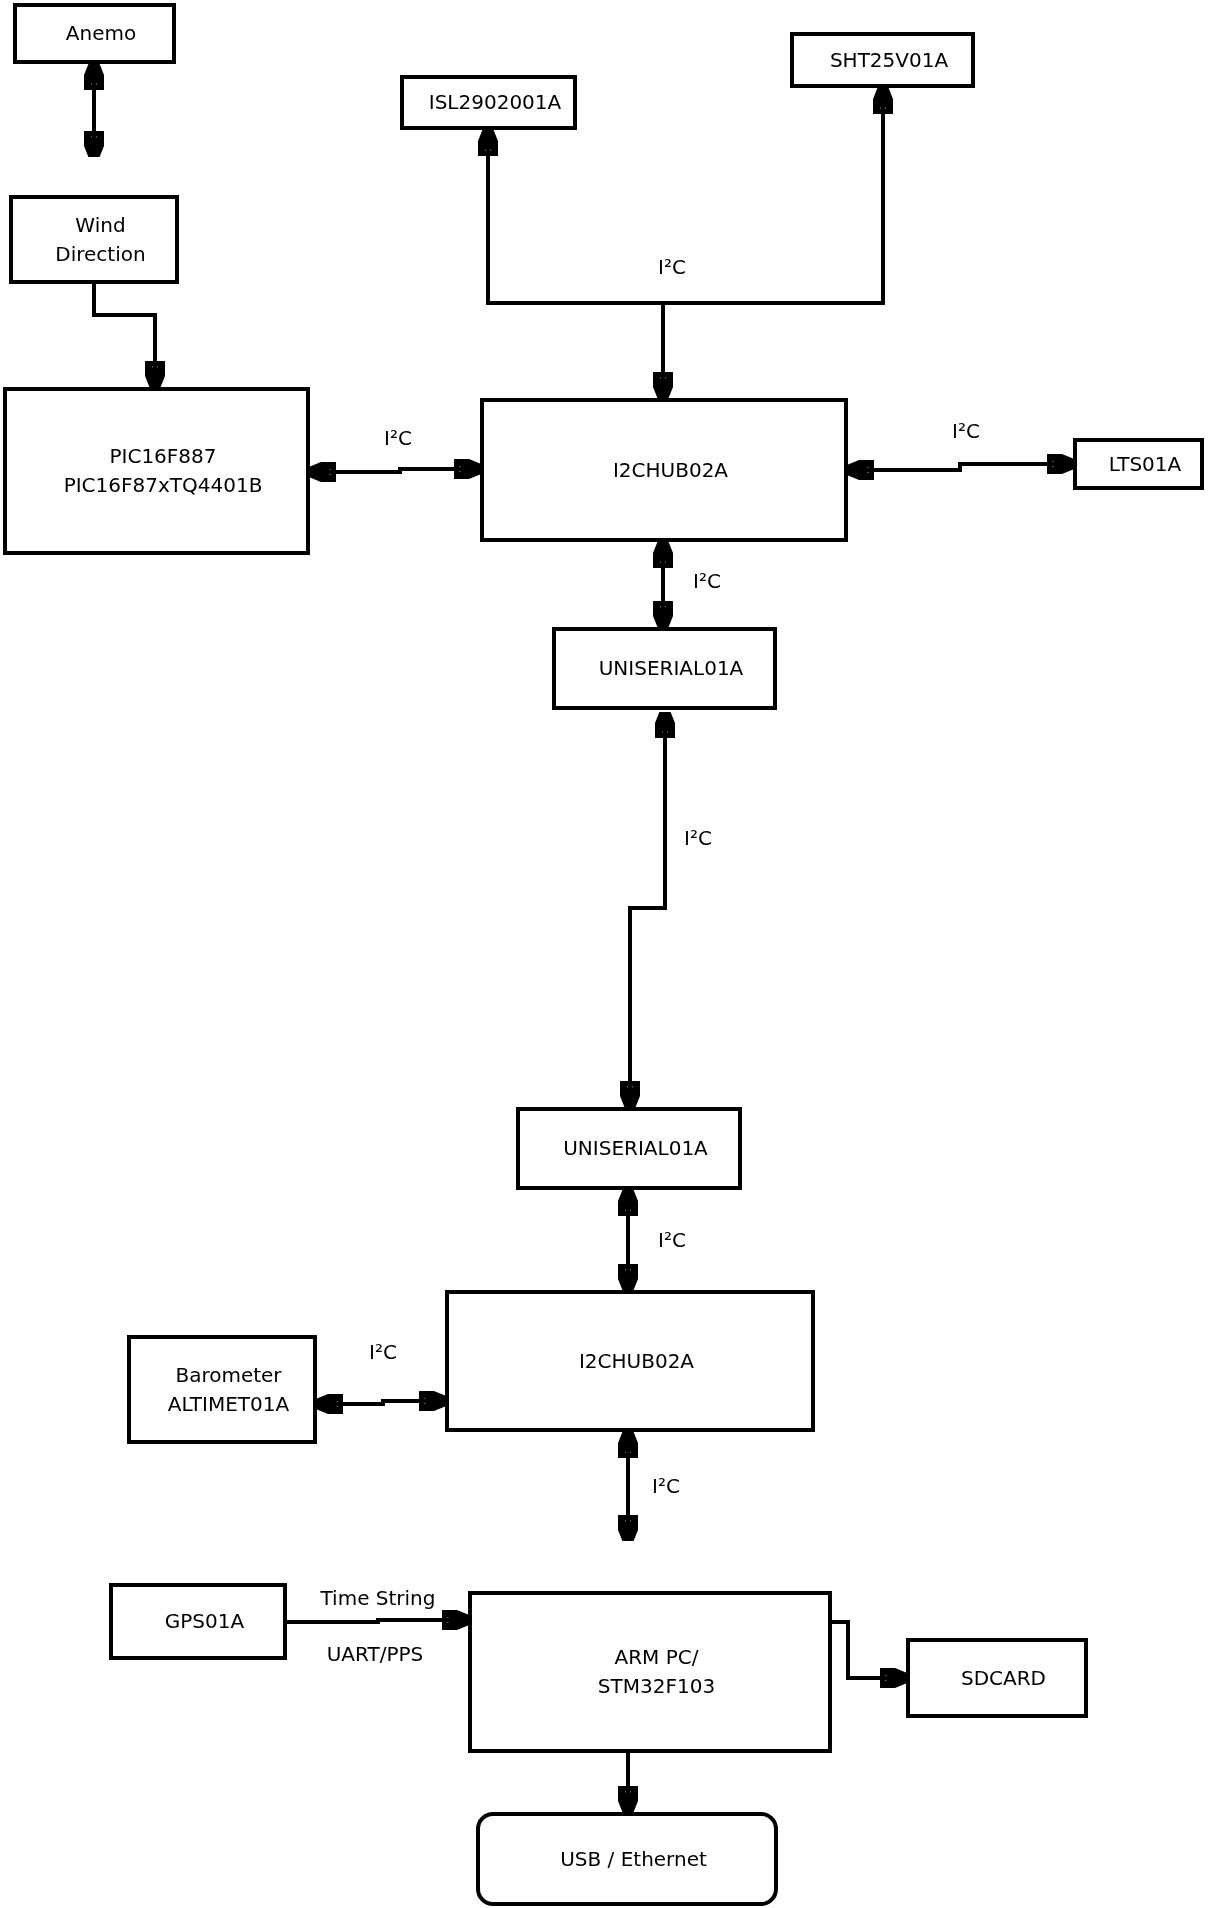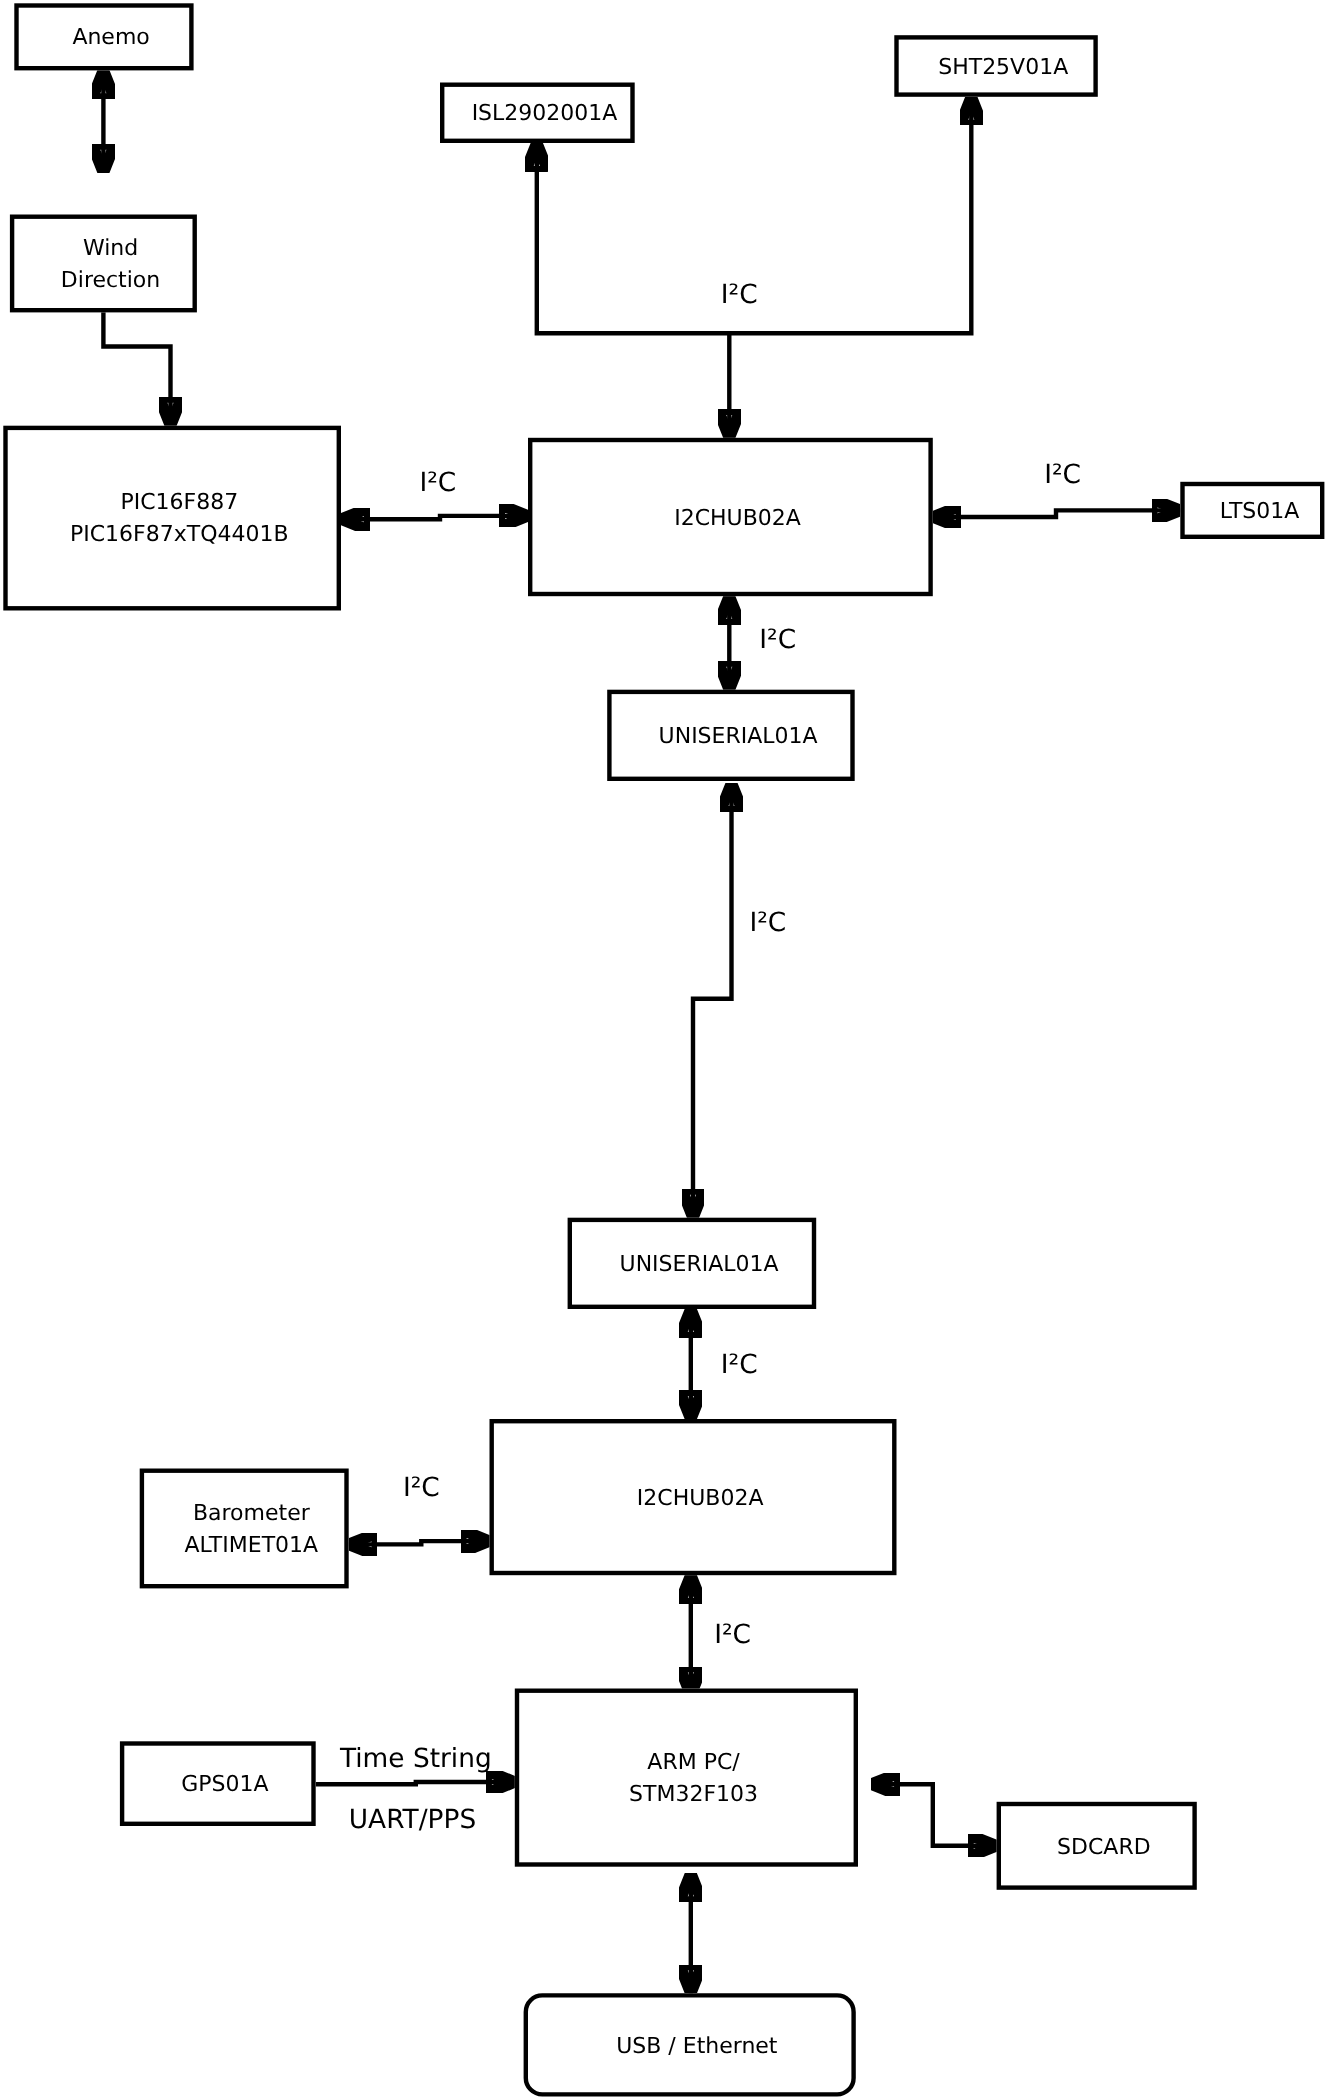--- a/index.html
+++ b/index.html
@@ -32,21 +32,21 @@
     justify-content: center;
     text-align: center;
     font-size: 20px;
     line-height: 29px;
     white-space: nowrap;
     padding-left: 13px;
   }
   .edge-label {
     position: absolute;
     transform: translate(-50%, -50%);
-    font-size: 24px;
+    font-size: 20px;
     line-height: 22px;
     white-space: nowrap;
   }
 </style>
 </head>
 <body>
 
 <div id="canvas">
 
   <svg id="wires" viewBox="0 0 1214 1908" xmlns="http://www.w3.org/2000/svg">
@@ -83,21 +83,21 @@
 
   <div class="node" style="left:3px; top:387px; width:307px; height:168px;">
     <span>PIC16F887</span>
     <span>PIC16F87xTQ4401B</span>
   </div>
 
   <div class="node" style="left:400px; top:75px; width:177px; height:55px;justify-content:center;">
     <span>ISL2902001A</span>
   </div>
 
-  <div class="node" style="left:790px; top:32px; width:185px; height:56px;margin-left:23px;">
+  <div class="node" style="left:790px; top:32px; width:185px; height:56px;">
     <span>SHT25V01A</span>
   </div>
 
   <div class="node" style="left:480px; top:398px; width:368px; height:144px;">
     <span>I2CHUB02A</span>
   </div>
 
   <div class="node" style="left:1073px; top:438px; width:131px; height:52px;">
     <span>LTS01A</span>
   </div>
@@ -112,21 +112,21 @@
 
   <div class="node" style="left:445px; top:1290px; width:370px; height:142px;">
     <span>I2CHUB02A</span>
   </div>
 
   <div class="node" style="left:127px; top:1335px; width:190px; height:109px;">
     <span>Barometer</span>
     <span>ALTIMET01A</span>
   </div>
 
-  <div class="node" style="left:468px; top:1535px; width:312px; height:162px;">
+  <div class="node" style="left:468px; top:1591px; width:364px; height:162px;">
     <span>ARM PC/</span>
     <span>STM32F103</span>
   </div>
 
   <div class="node" style="left:109px; top:1583px; width:178px; height:77px;">
     <span>GPS01A</span>
   </div>
 
   <div class="node" style="left:906px; top:1638px; width:182px; height:80px;">
     <span>SDCARD</span>

